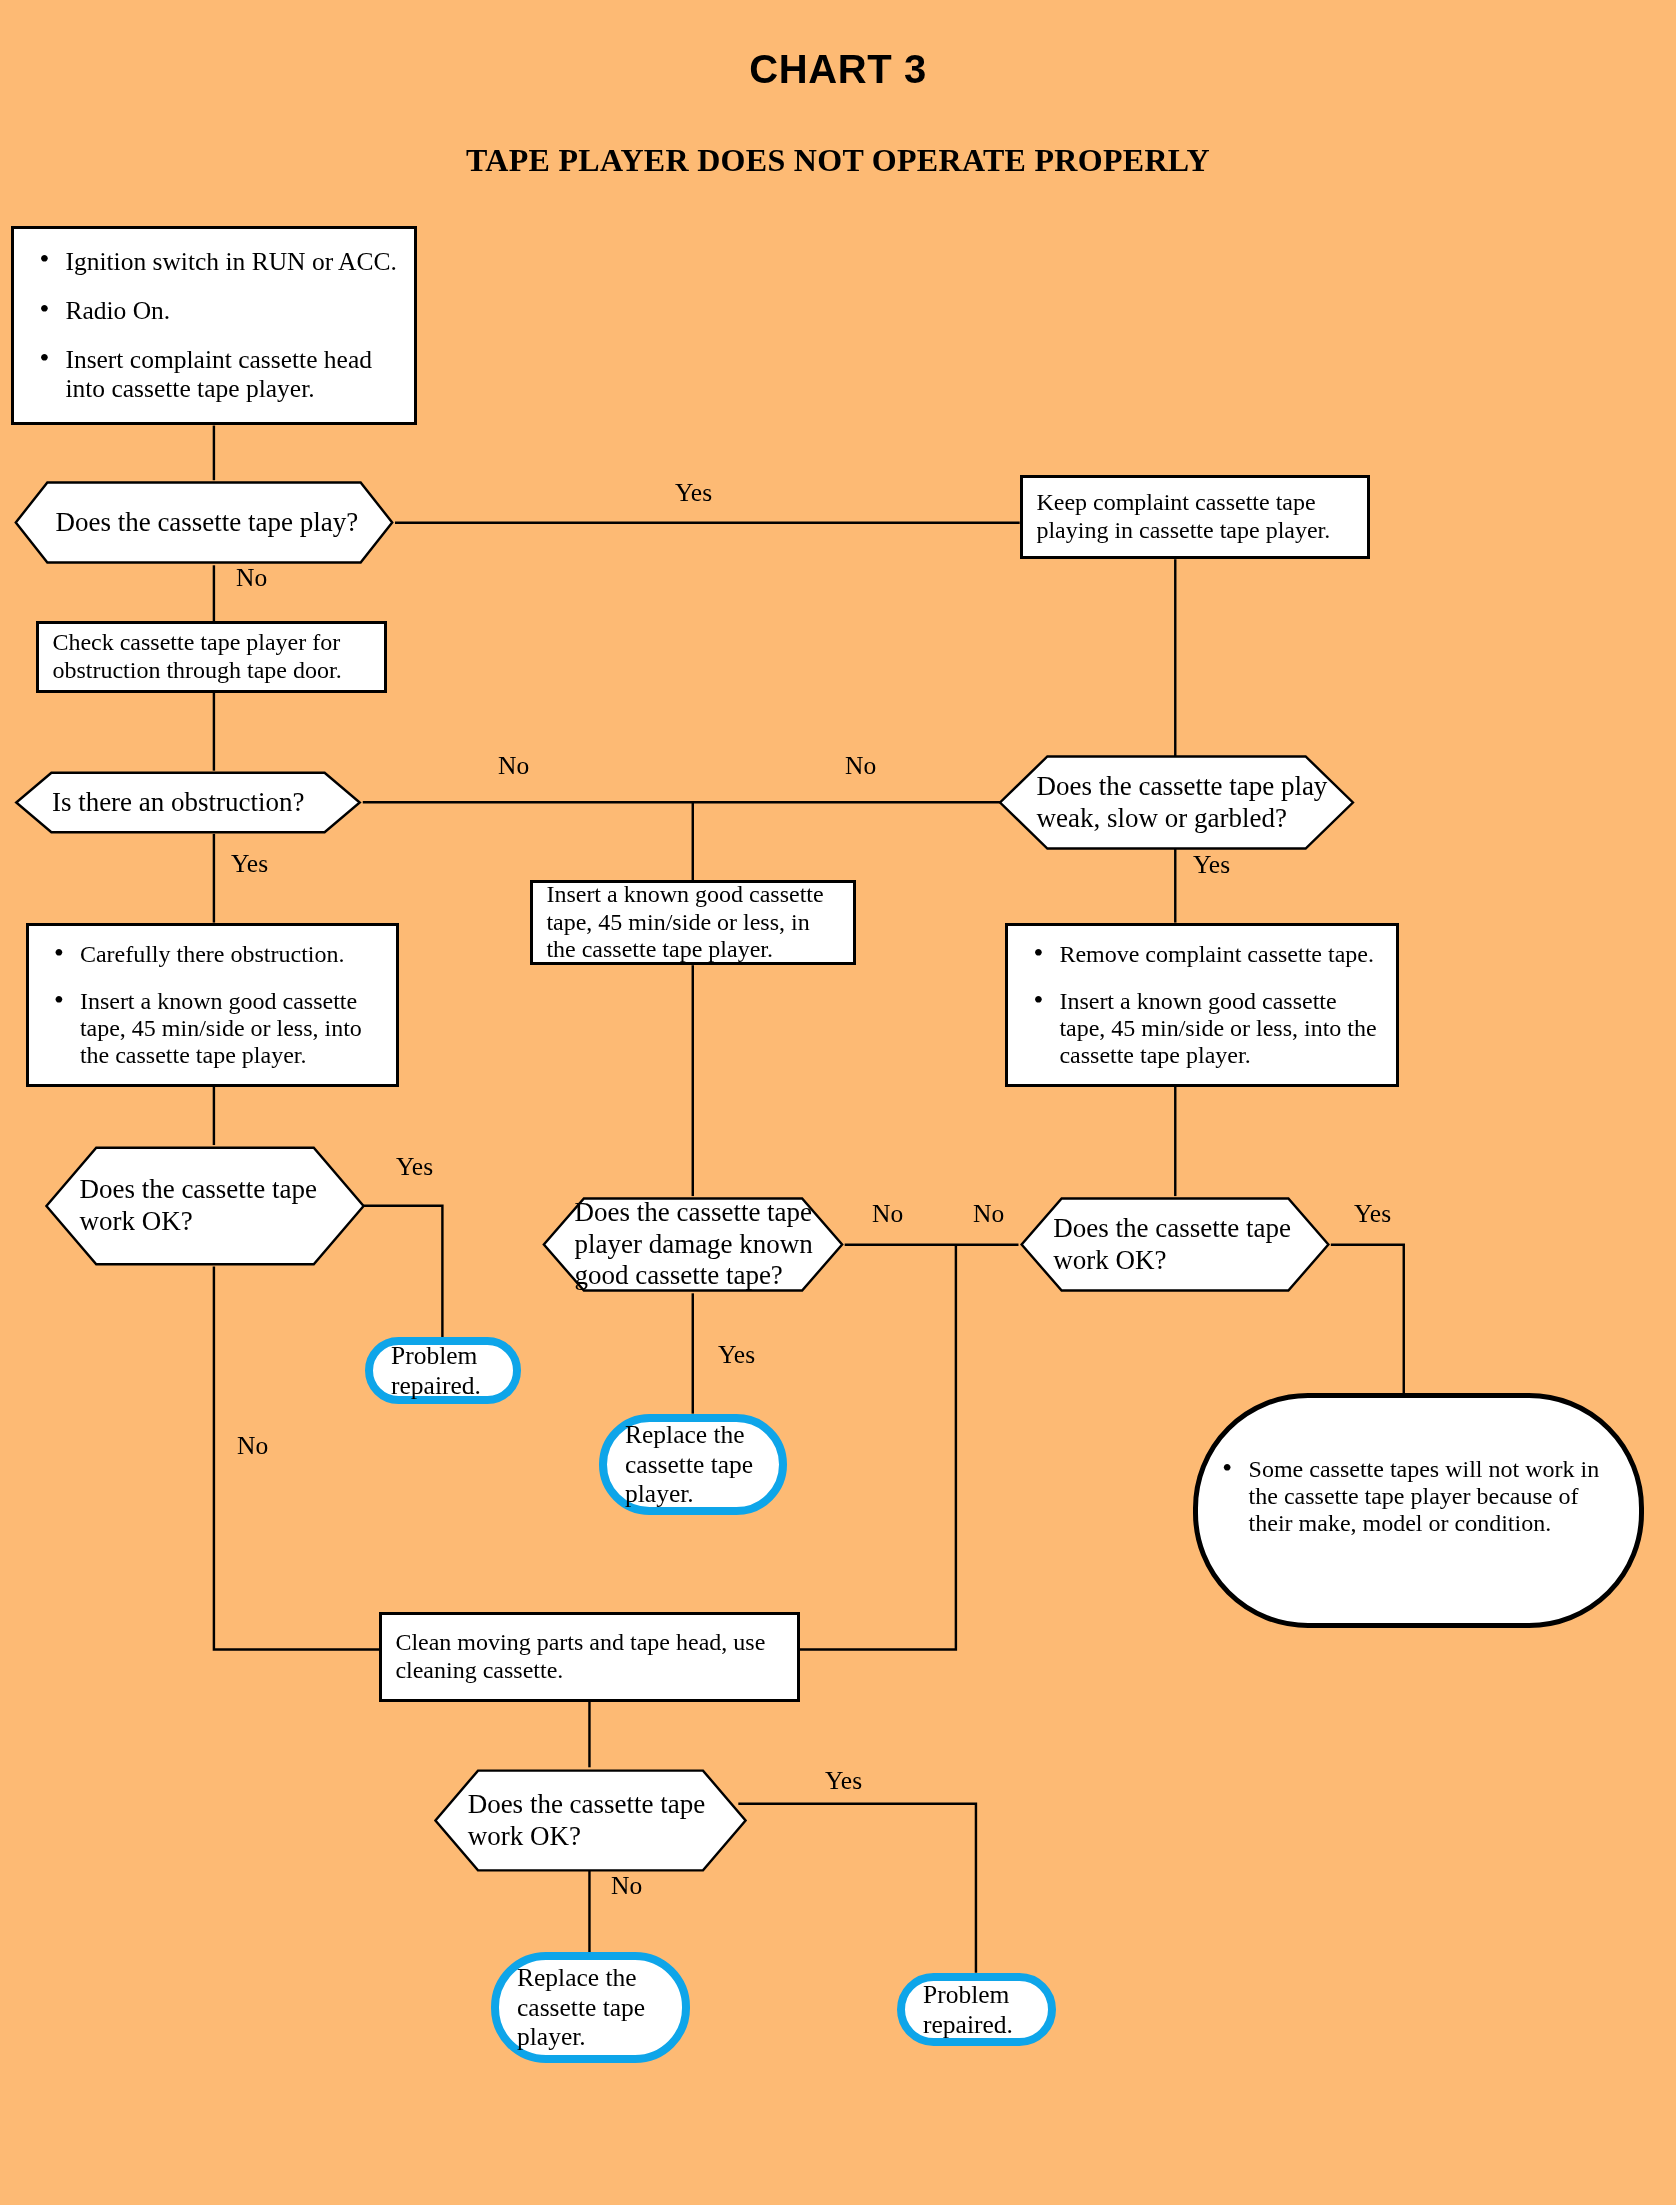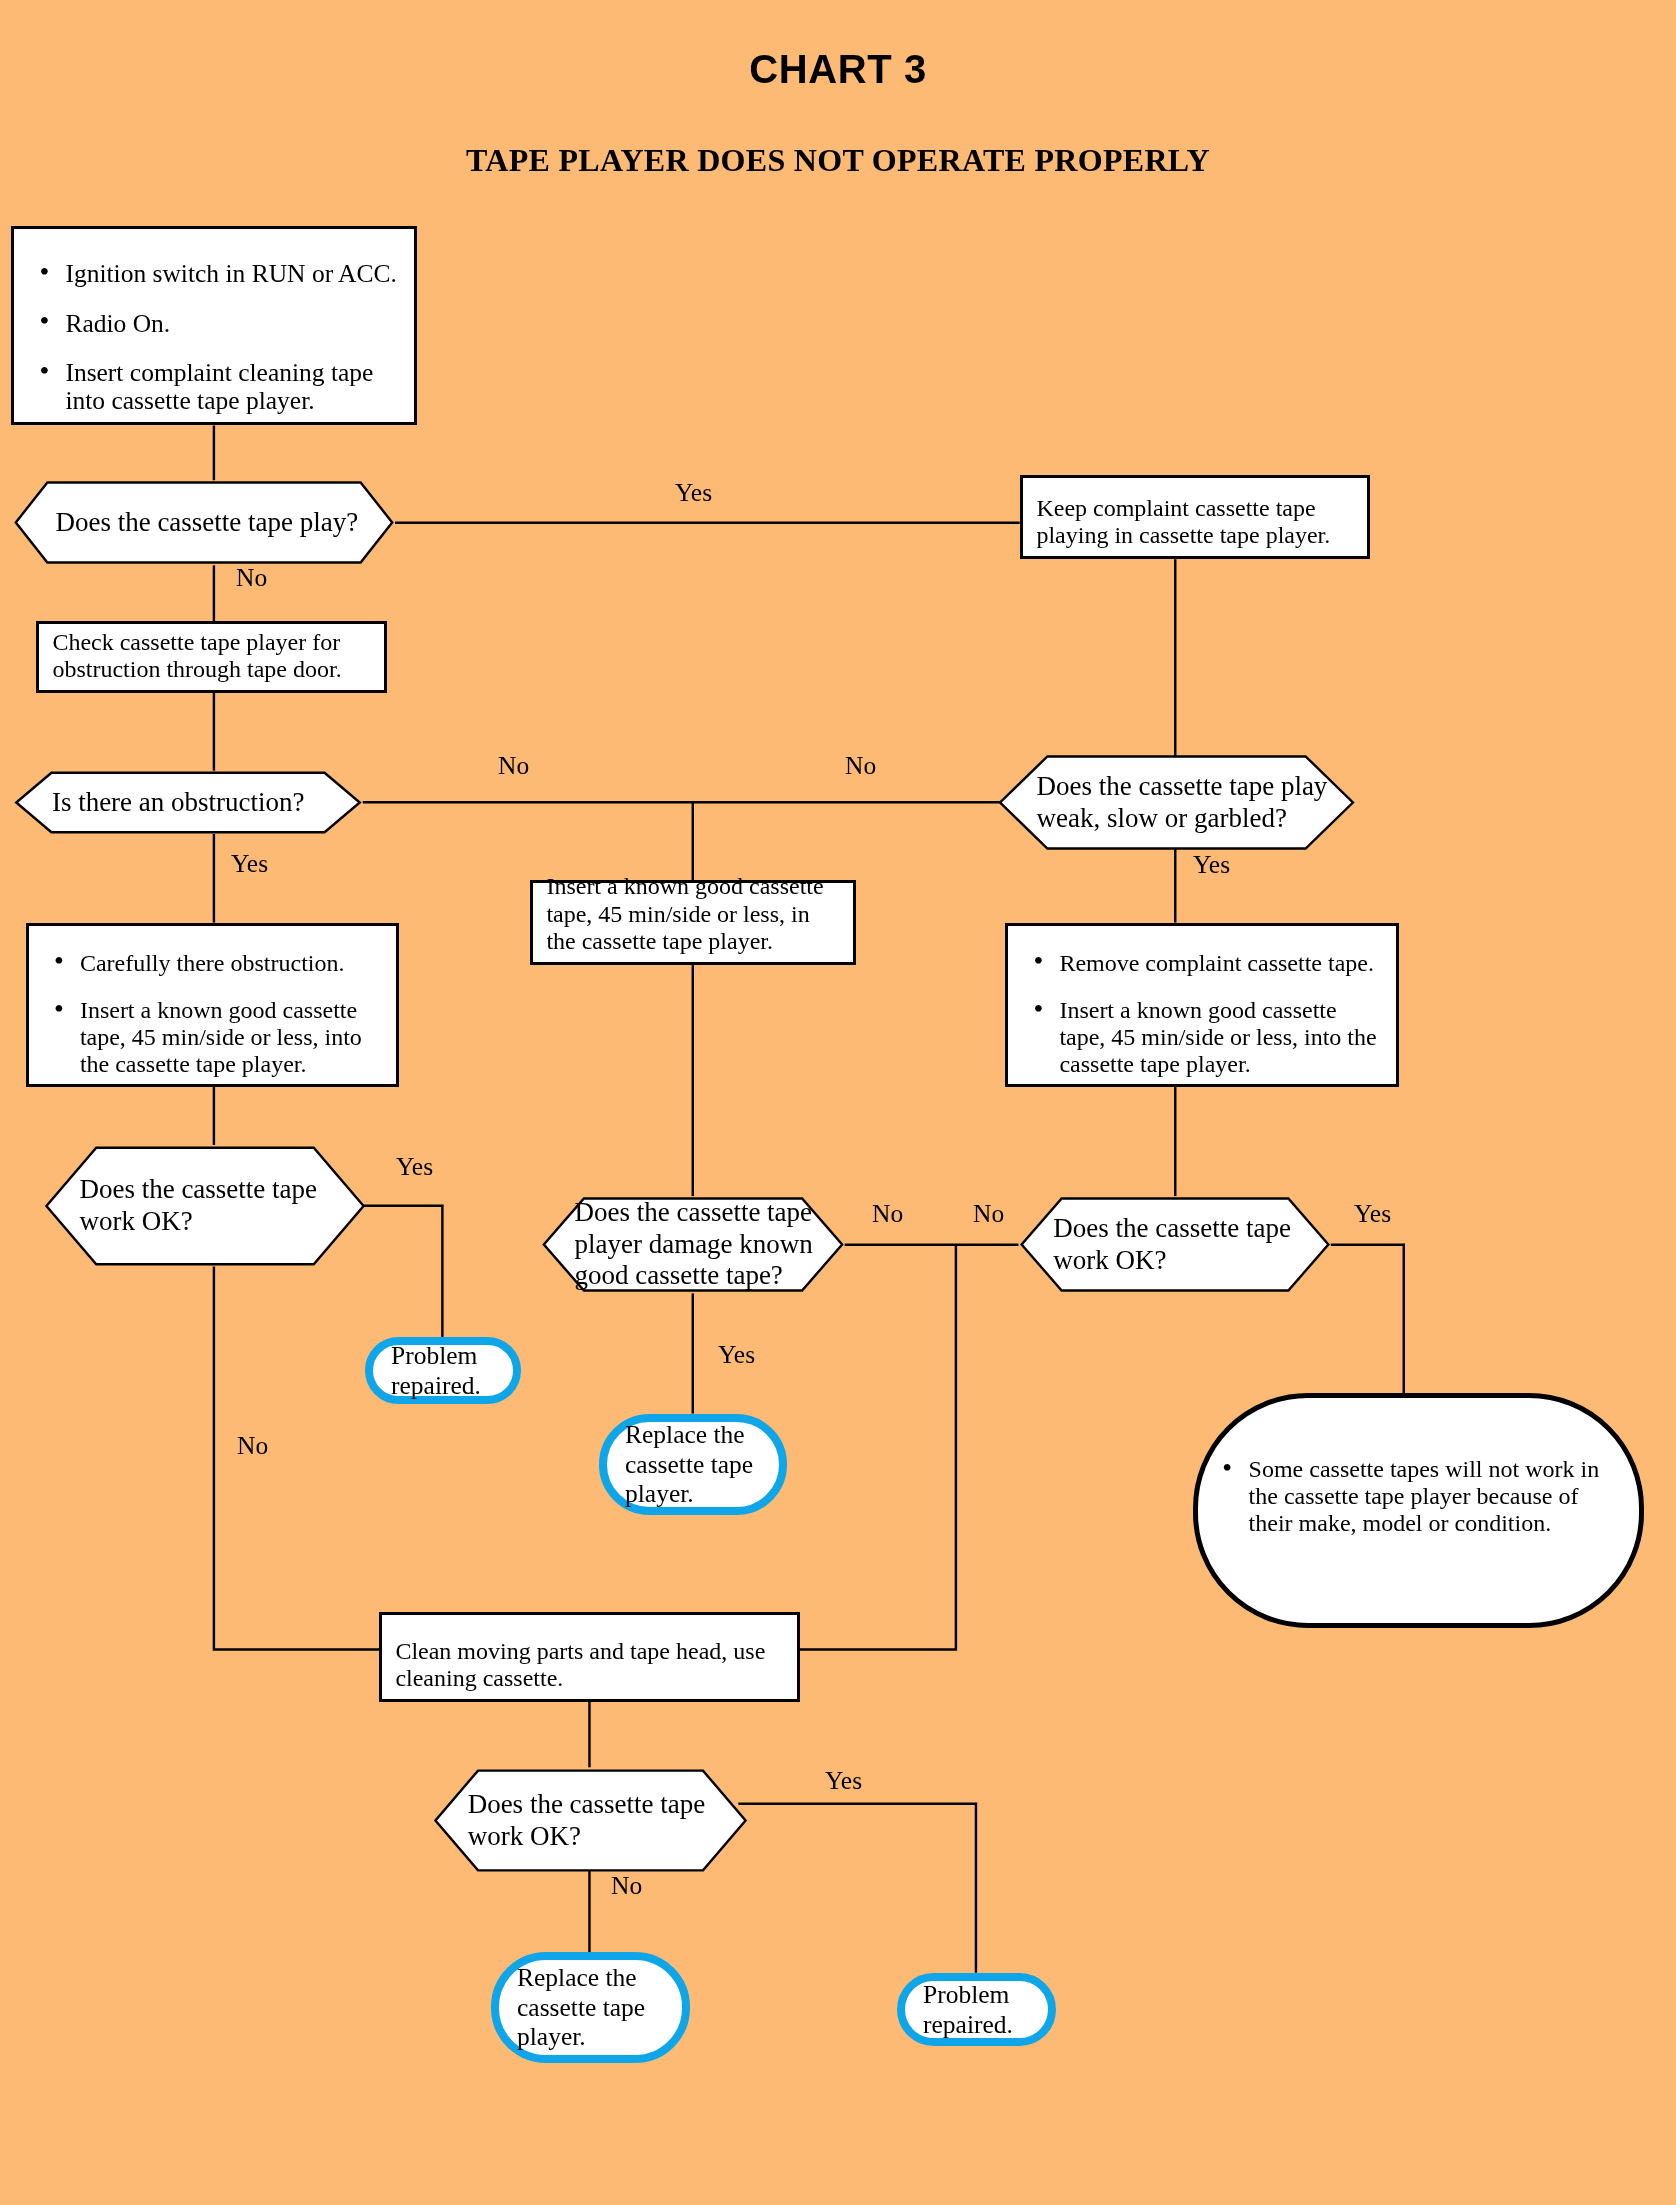--- a/index.html
+++ b/index.html
@@ -8,21 +8,21 @@
   #wires{position:absolute;left:0;top:0;width:1676px;height:2205px;pointer-events:none;}
 
   .chart-title{position:absolute;left:0;top:47px;width:1676px;text-align:center;
     font-family:"Liberation Sans", sans-serif;font-weight:bold;font-size:40px;letter-spacing:0.6px;}
   .chart-subtitle{position:absolute;left:0;top:142px;width:1676px;text-align:center;
     font-family:"Liberation Serif", serif;font-weight:bold;font-size:32px;letter-spacing:0.3px;}
 
   .node{position:absolute;box-sizing:border-box;}
 
   
-  .box{border:3.6px solid #000;background:#fff;display:flex;align-items:flex-end;}
+  .box{border:3.6px solid #000;background:#fff;display:flex;align-items:center;}
   .box .inner{padding:6px 13.4px;width:100%;}
 
   
   ul.bul{list-style:none;margin:0;padding:0;}
   ul.bul li{position:relative;padding-left:38px;margin:0 0 20.7px 0;line-height:1.12;}
   ul.bul li:last-child{margin-bottom:0;}
   ul.bul li::before{content:"\2022";position:absolute;left:12px;top:-2.4px;font-size:28px;line-height:1;}
 
   .txt{font-size:25.5px;line-height:1.15;}
   .txt-sm{font-size:24px;line-height:1.15;}
@@ -99,21 +99,21 @@
   </svg>
 
   <div class="chart-title">CHART 3</div>
   <div class="chart-subtitle">TAPE PLAYER DOES NOT OPERATE PROPERLY</div>
 
   <div class="node box" style="left:11px;top:226px;width:406px;height:199px;">
     <div class="inner">
       <ul class="bul txt">
         <li>Ignition switch in RUN or ACC.</li>
         <li>Radio On.</li>
-        <li>Insert complaint cleaning tape into cassette tape player.</li>
+        <li>Insert complaint cassette head into cassette tape player.</li>
       </ul>
     </div>
   </div>
 
   <div class="node hex" style="left:13.4px;top:480px;width:382px;height:85px;">
     <svg width="382" height="85" viewBox="0 0 628 140" xmlns="http://www.w3.org/2000/svg">
       <polygon points="56,4 572,4 624,70 572,136 56,136 4,70" fill="#fff" stroke="#000" stroke-width="4"></polygon>
     </svg>
     <div class="hlabel">
         <span>Does the cassette tape play?</span>

